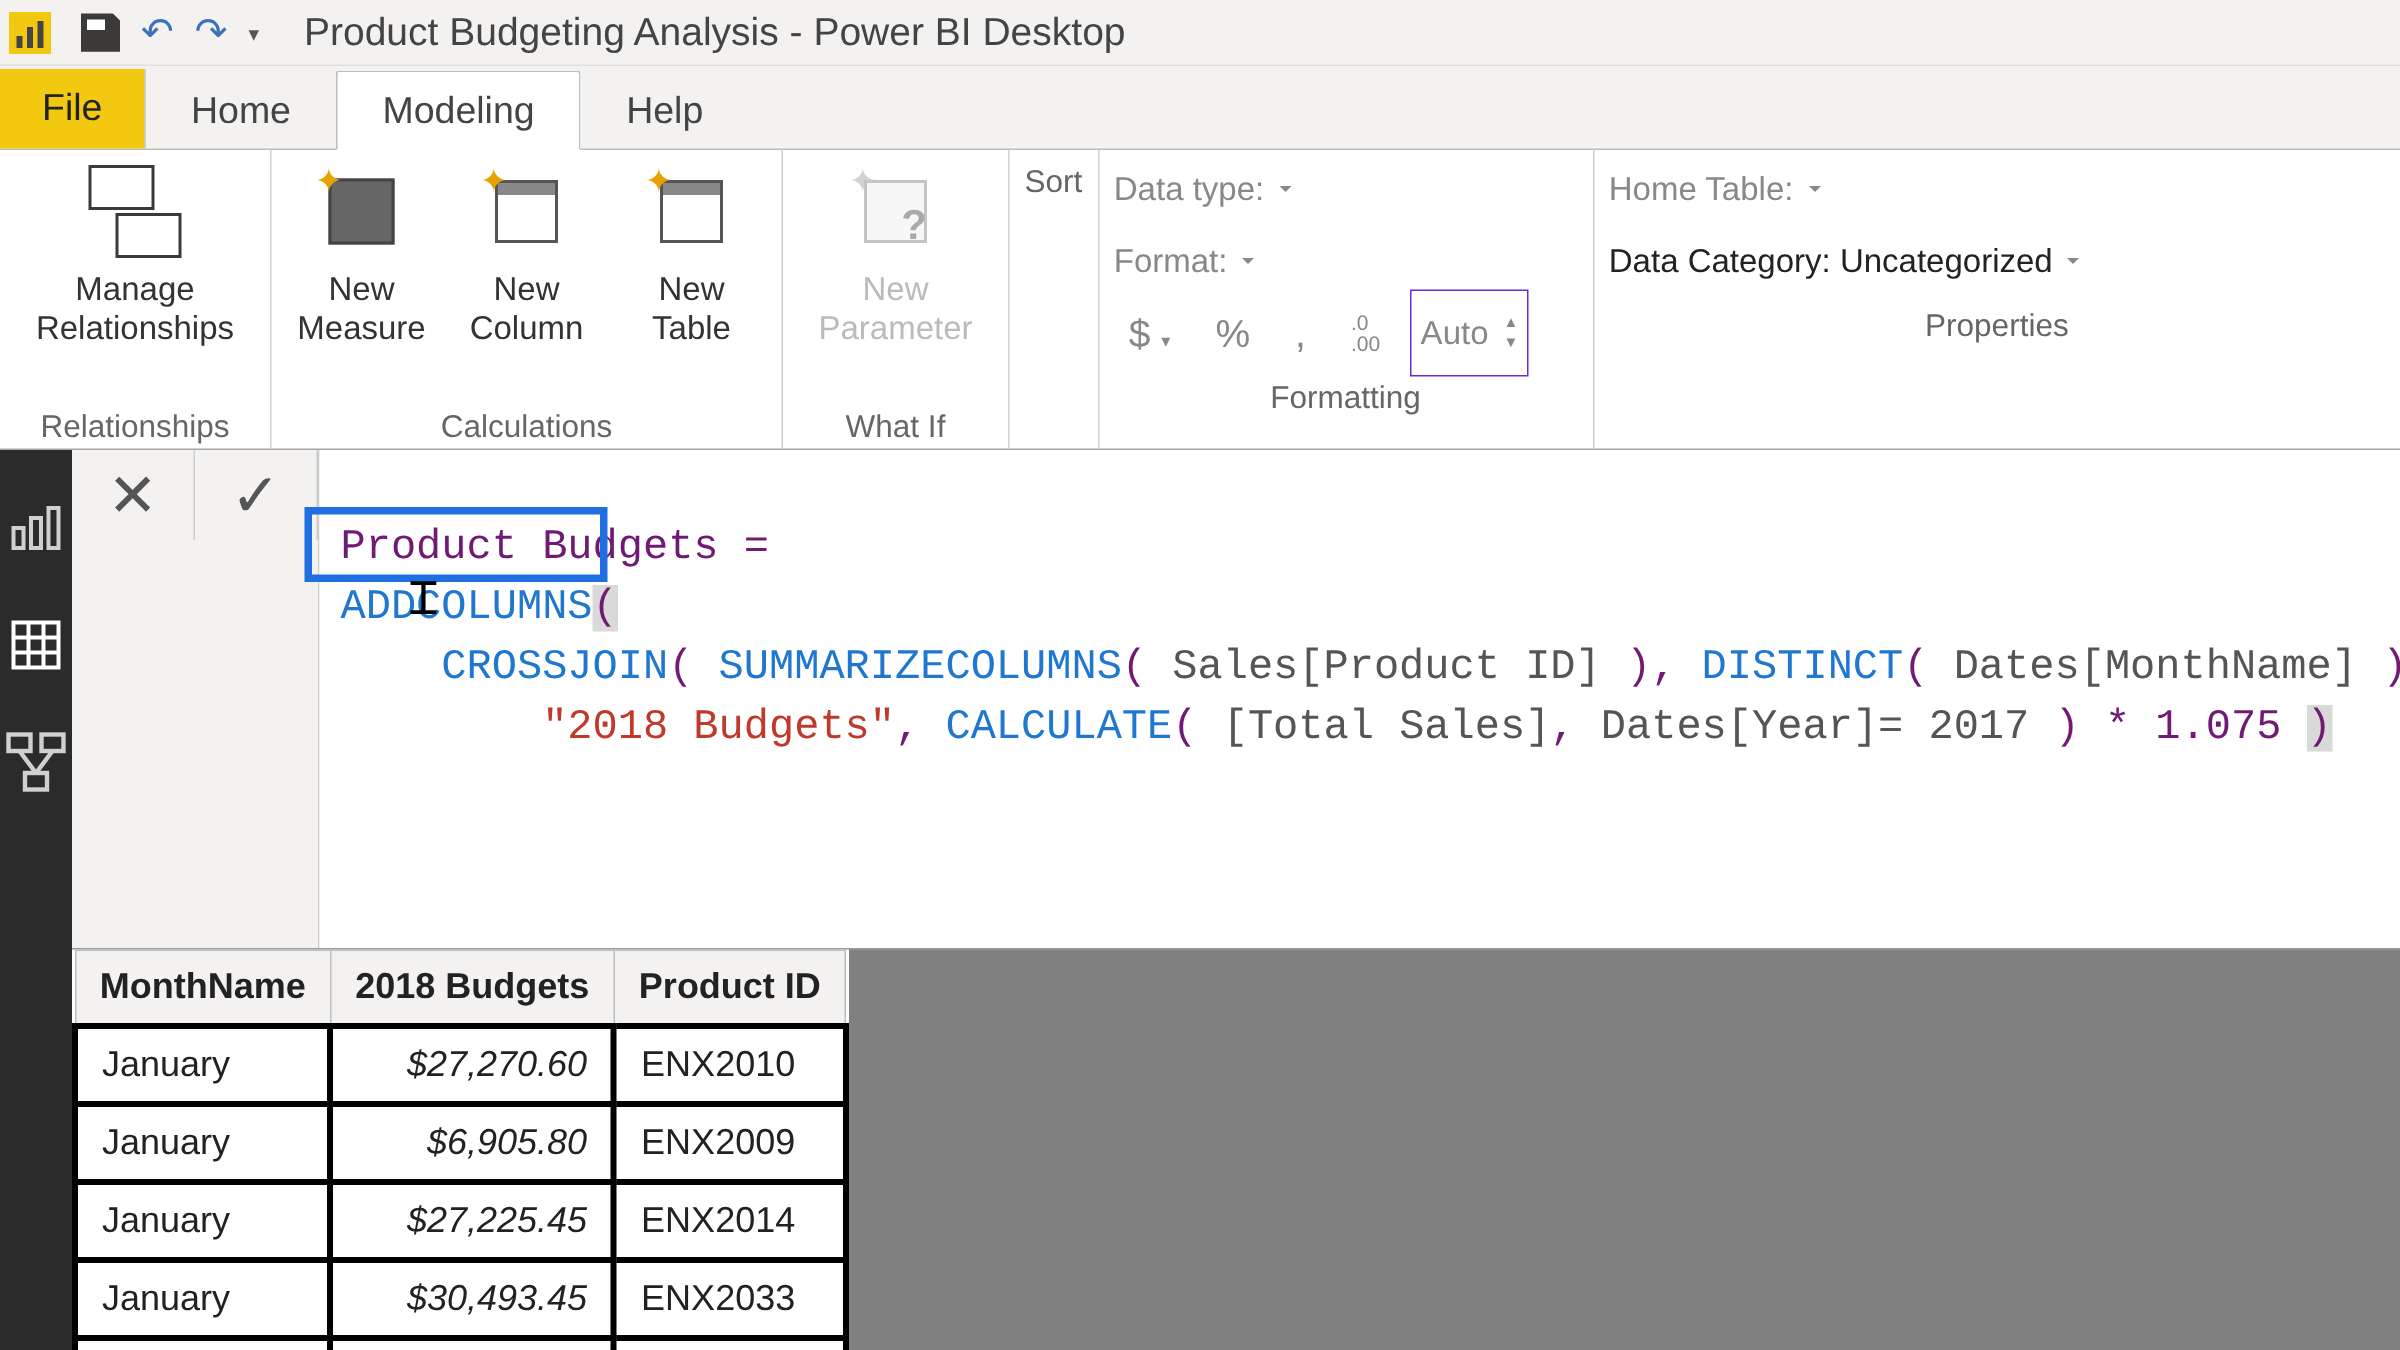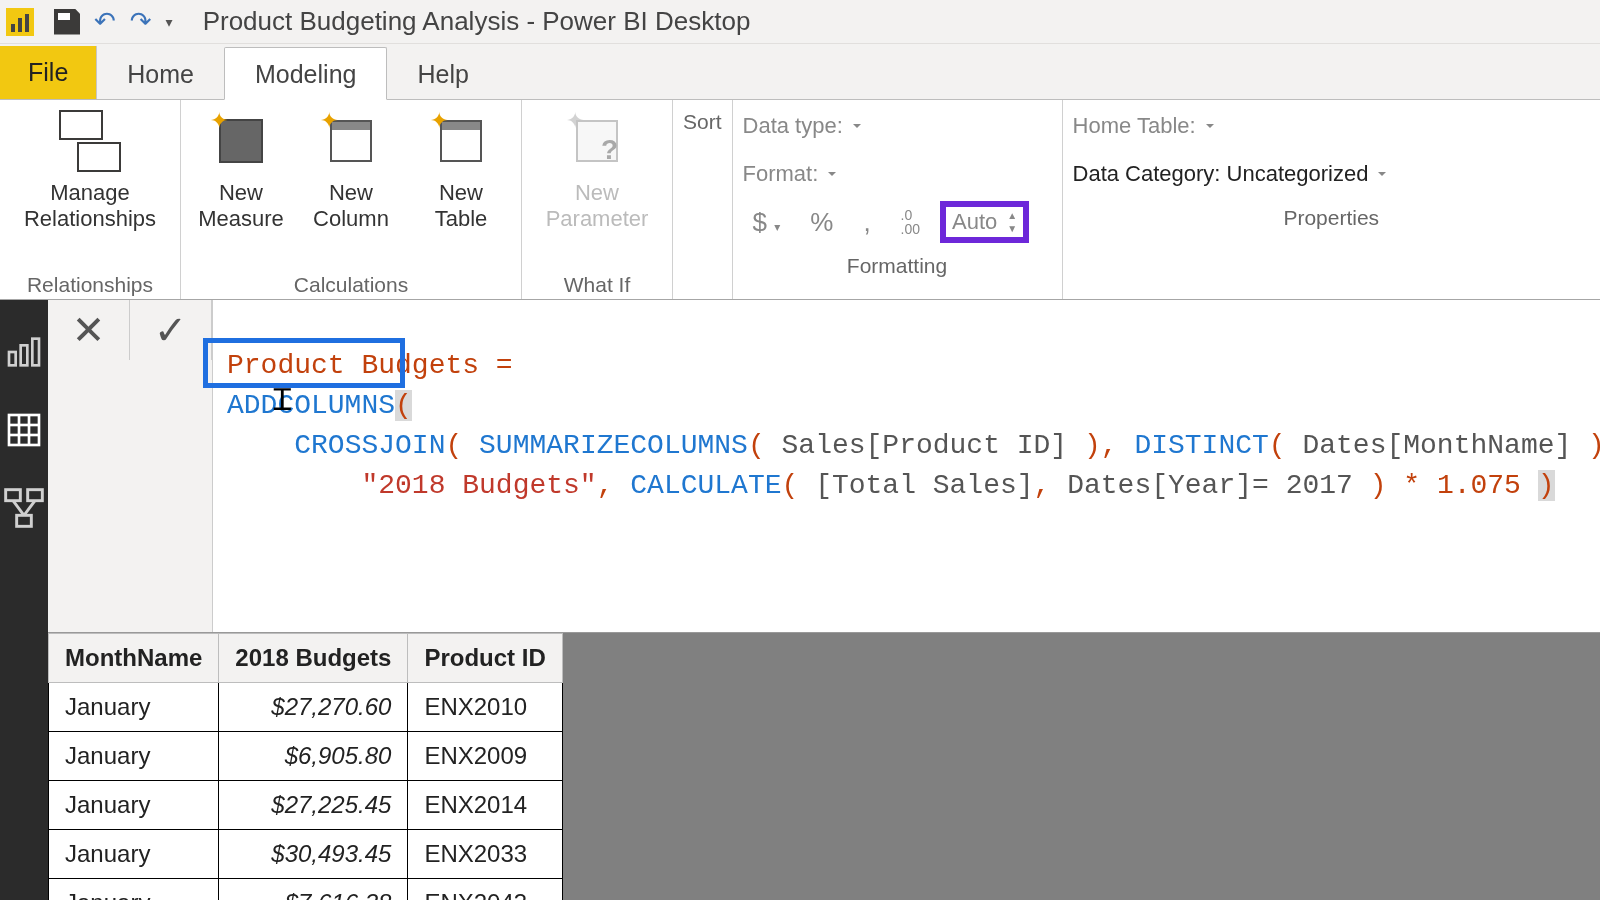--- a/index.html
+++ b/index.html
@@ -107,21 +107,21 @@
   .ico-sort{width:42px;height:42px;border:2px solid #555;position:relative;background:#fff;}
   .ico-sort::after{content:"↕";position:absolute;right:-4px;bottom:-4px;font-size:26px;color:#2b579a;}
 
   
   .ribbon-group.props { align-items:flex-start; font-size:22px; gap:8px; }
   .prop-row { display:flex; align-items:center; gap:10px; height:40px; color:#888;}
   .prop-row .lbl { }
   .prop-row.dark { color:#222; }
   .mini-chev { border:4px solid transparent; border-top-color:#888; margin-top:4px;}
   .prop-row .btnish { padding:2px 10px; font-size:26px; }
-  .spin { border:6px solid #6d28d9; display:flex; align-items:center; padding:0 6px; height:42px;}
+  .spin { border:1px solid #6d28d9; display:flex; align-items:center; padding:0 6px; height:58px;}
   .spin .spin-arrows { display:flex; flex-direction:column; margin-left:10px; font-size:10px; gap:2px;}
 
   
   .content-row { display:flex; height:calc(900px - 44px - 56px - 200px); }
   .nav-rail {
     width:86px; background:#2b2b2b; display:flex; flex-direction:column; align-items:center;
     gap:30px; padding-top:28px;
   }
   .nav-item { width:48px;height:48px;display:flex;align-items:center;justify-content:center;cursor:pointer;}
   .nv-report{color:#d0d0d0;}
@@ -144,39 +144,39 @@
     font-size:40px;color:#555;border-right:1px solid #ccc;cursor:pointer;
   }
   .fb-formula {
     flex:1; background:#fff; padding:6px 14px;
     font-family: Consolas, "Courier New", monospace;
     font-size:28px; line-height:40px; position:relative;
     white-space:pre;
   }
   .tok-fn { color:#1f77d0; }
   .tok-str { color:#c0392b; }
-  .tok-lit { color:#c2410c; }
+  .tok-lit { color:#701a75; }
   .tok-col { color:#555; }
   .tok-meas { color:#555; }
   .highlight-box {
     position:absolute;
     border:5px solid #1f6fe0;
     pointer-events:none;
   }
   .cursor-mark{position:absolute;font-size:30px;color:#000;}
 
   
   .table-wrap { background:#808080; flex:1; padding:0; }
   table.data { border-collapse:collapse; background:#fff;}
   table.data th {
     background:#f3f2f1; font-size:24px; font-weight:600; text-align:left;
     padding:10px 16px; border:1px solid #bdbdbd;
   }
   table.data td {
-    font-size:24px; padding:10px 16px; border:1px solid #000000; background:#fff;
+    font-size:24px; padding:10px 16px; border:4px solid #000000; background:#fff;
   }
   table.data td.num { text-align:right; font-style:italic; }
 </style>
 </head>
 <body>
 
 <div class="titlebar">
   <div class="app-icon">
       <span></span>
       <span></span>

